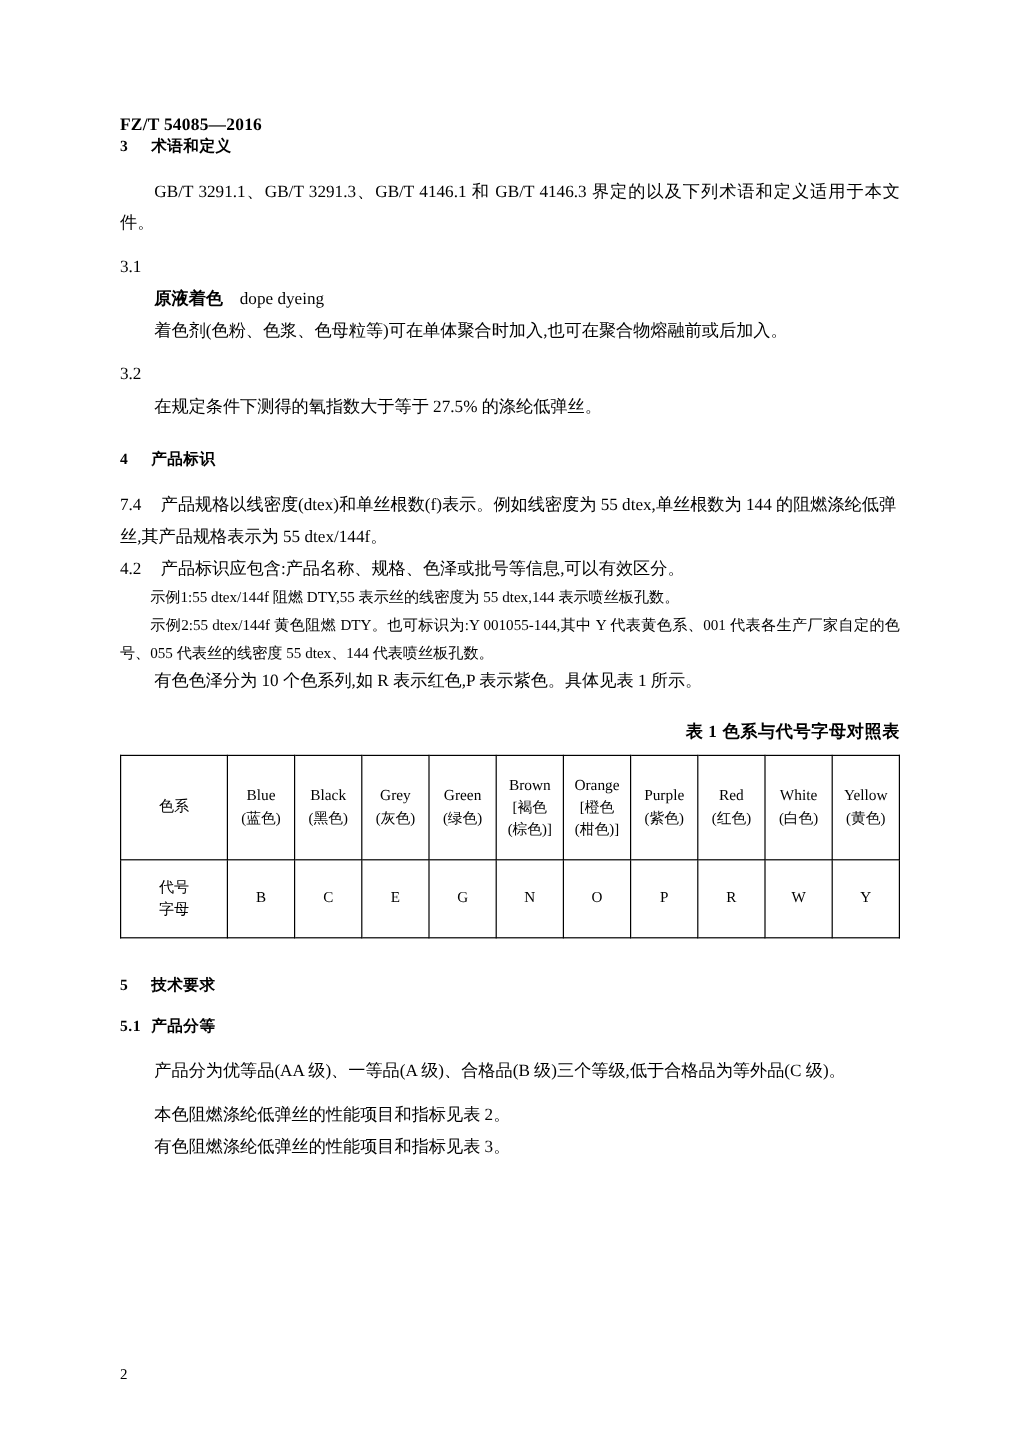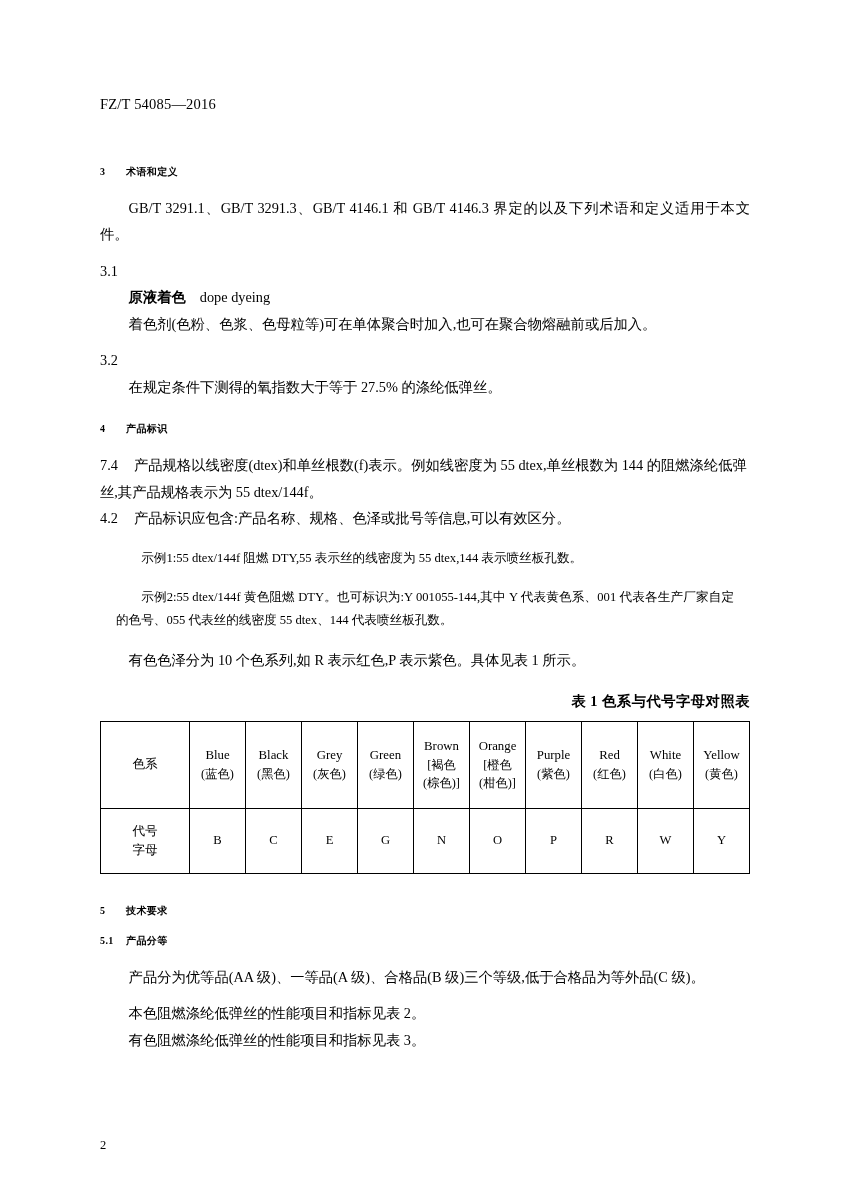--- a/index.html
+++ b/index.html
@@ -24,24 +24,24 @@
   }
   .content {
     position: absolute;
     left: 100px;
     top: 96px;
     width: 650px;
   }
   .header-std {
     font-size: 14.5px;
     letter-spacing: 0.2px;
-    margin-bottom: 52px;
+    font-weight: bold;
   }
   .sec-head {
-    font-size: 10px;
+    font-size: 13px;
     font-weight: bold;
     margin: 0 0 16px 0;
     letter-spacing: 0.4px;
   }
   .sec-head .num {
     display: inline-block;
     width: 26px;
   }
   .para {
     font-size: 14.3px;
@@ -74,21 +74,21 @@
     margin: 0;
     text-indent: 0;
   }
   .numbered .lbl {
     display: inline-block;
     width: 34px;
   }
   .example {
     font-size: 12.6px;
     line-height: 1.8;
-    margin: 16px;
+    margin: 0;
     text-indent: 2em;
     text-align: justify;
   }
   .gap-sm { height: 10px; }
   .gap-md { height: 22px; }
   .gap-lg { height: 30px; }
 
   .table-title {
     text-align: right;
     font-size: 14.3px;

